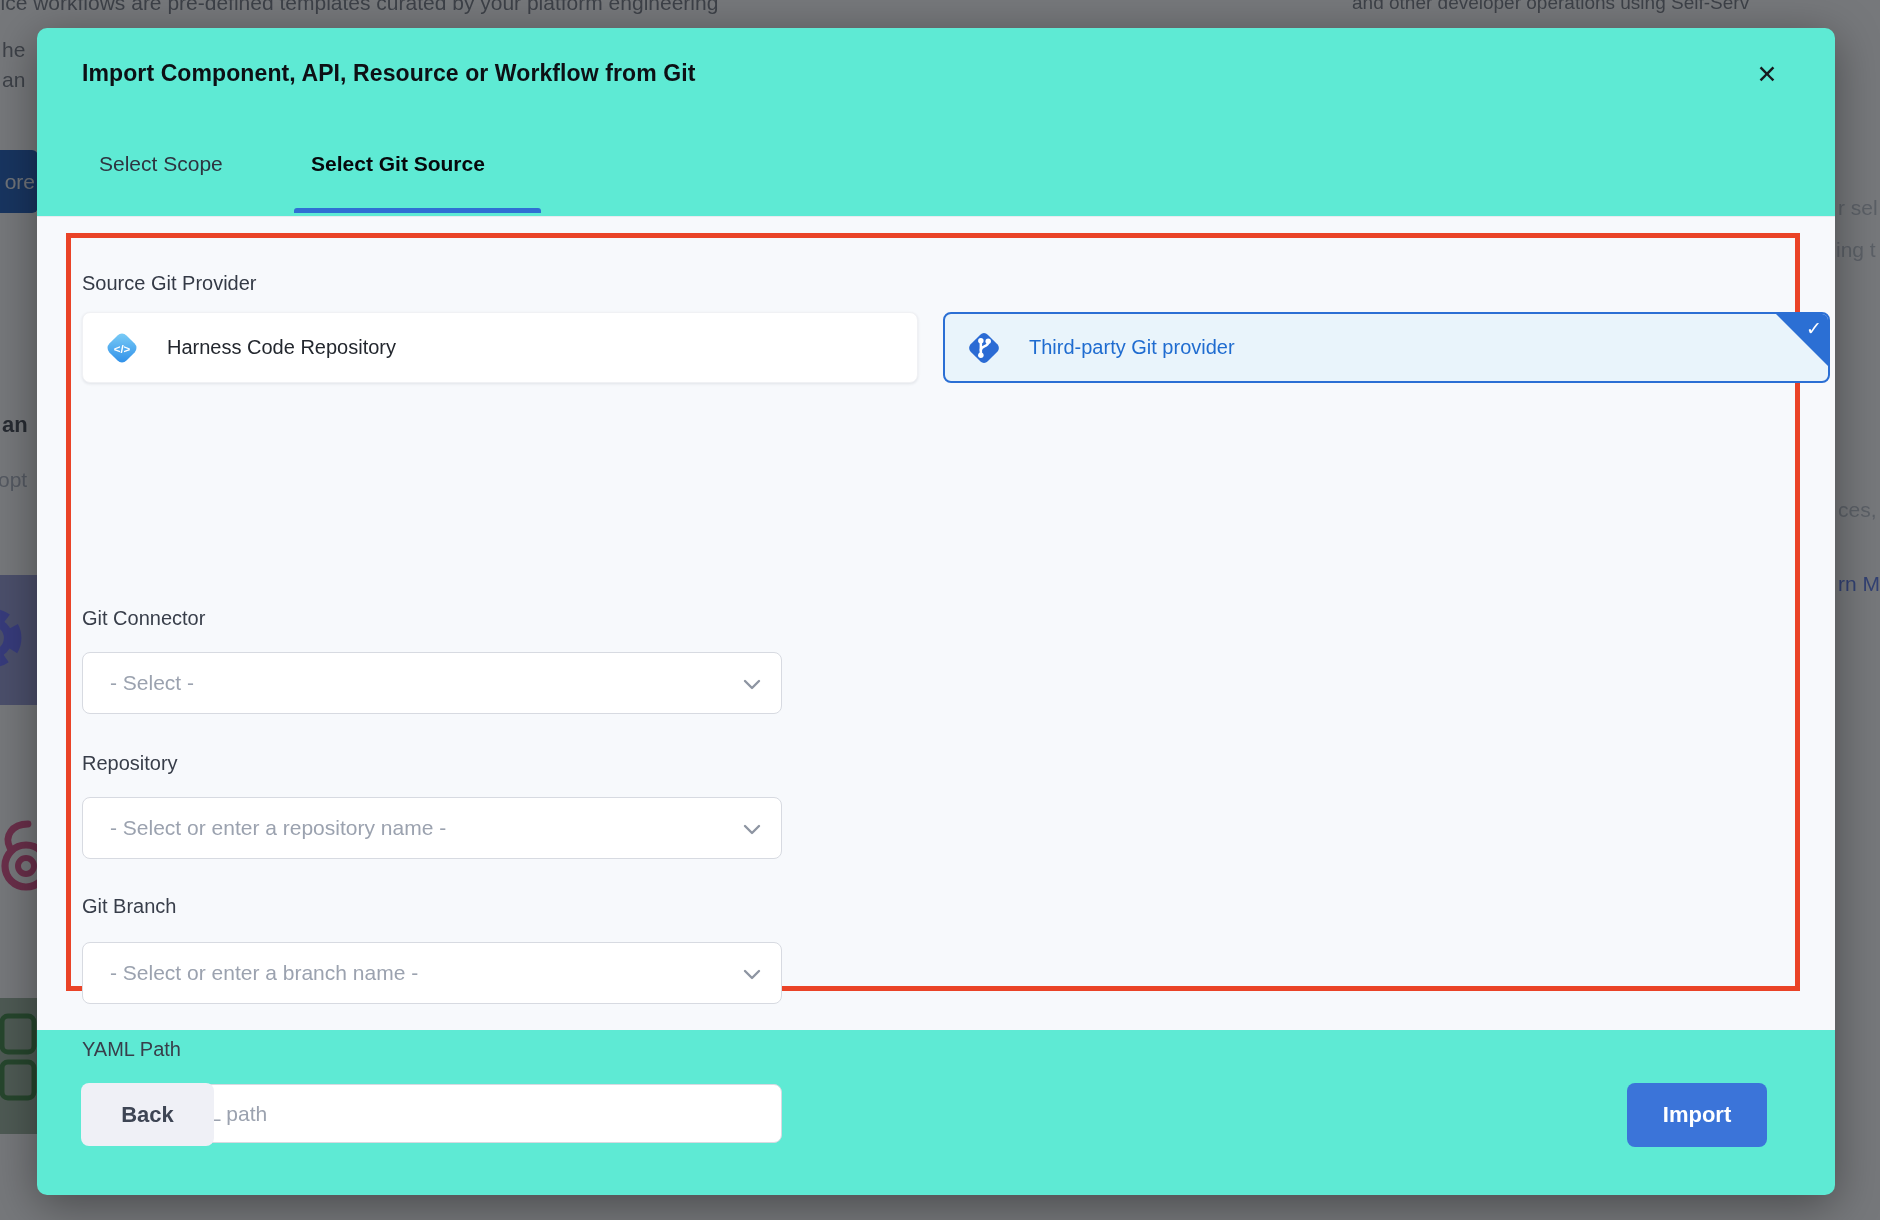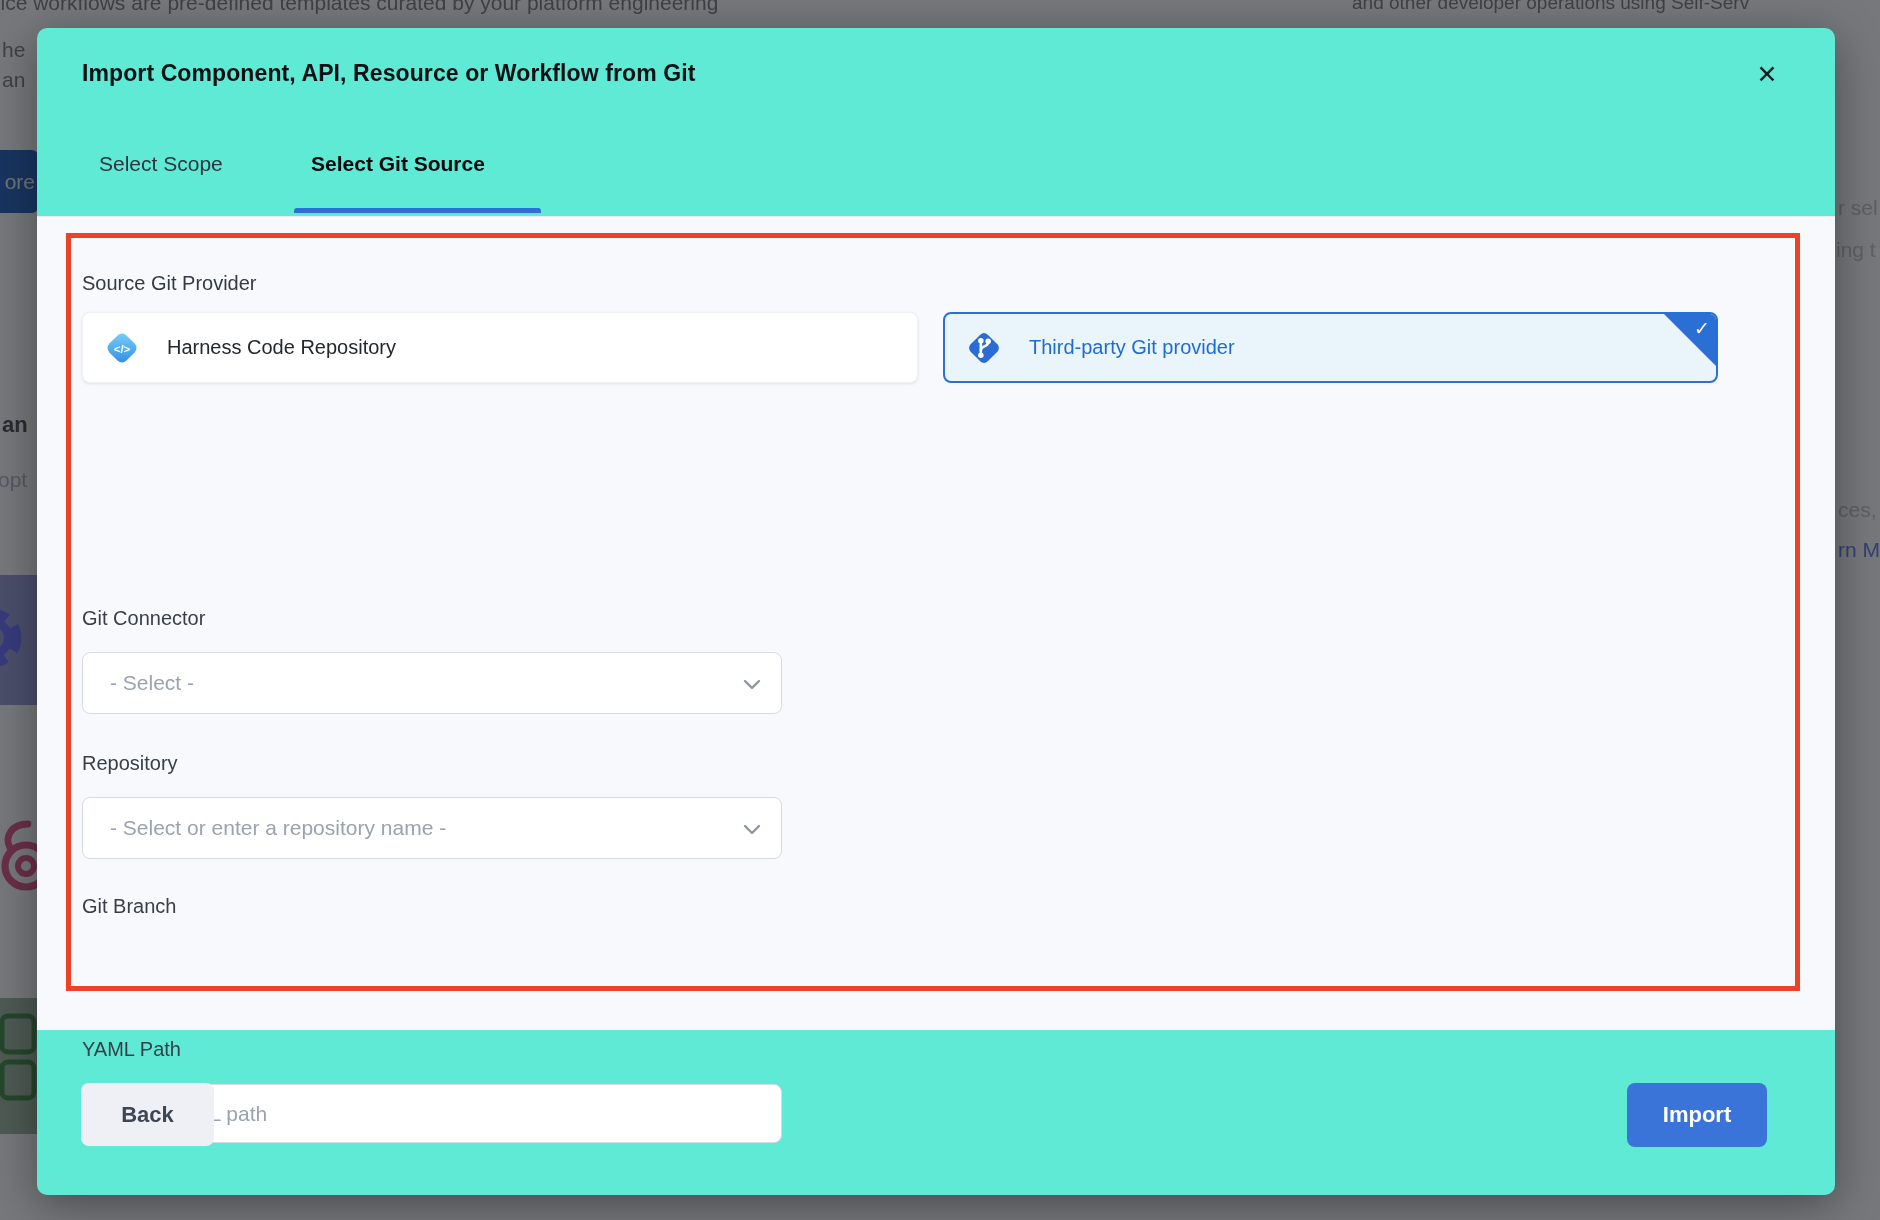--- a/index.html
+++ b/index.html
@@ -38,21 +38,21 @@
 
   .annotation { position:absolute; left:29px; top:16px; width:1734px; height:758px;
                 border:5px solid #ea4327; pointer-events:none; }
 
   .section-label { position:absolute; left:45px; top:55px; font-size:20px; color:#343a46; }
 
   .card { position:absolute; top:95px; height:71px; border-radius:8px; display:flex;
           align-items:center; gap:24px; padding-left:18px; cursor:pointer; font-size:20px; }
   .card-plain { left:45px; width:836px; background:#ffffff; color:#23272e;
                 box-shadow:0 1px 3px rgba(30,40,60,.10); border:1px solid #f0f1f4; }
-  .card-selected { left:906px; width:775px; background:#e9f4fb; border:2px solid #2b6fd4;
+  .card-selected { left:906px; width:887px; background:#e9f4fb; border:2px solid #2b6fd4;
                    color:#1f6cd0; overflow:hidden; }
   .corner-check { position:absolute; top:-1px; right:-1px; width:54px; height:54px;
                   background:#2b6fd4; clip-path:polygon(0 0,100% 0,100% 100%);
                   border-top-right-radius:7px; }
   .corner-check span { position:absolute; top:4px; right:7px; color:#fff; font-size:19px; font-weight:700; }
 
   .field-label { position:absolute; left:45px; font-size:20px; color:#383e4a; }
   .field-box { position:absolute; left:45px; width:700px; height:62px; background:#fff;
                border:1.5px solid #d7dae1; border-radius:8px; }
   .field-box input { width:100%; height:100%; border:none; outline:none; background:transparent;
@@ -103,21 +103,21 @@
 
     <div class="bd-tile-green"></div>
     <svg class="abs" style="left:-8px; top:1012px;" width="48" height="92" viewBox="0 0 48 92">
       <rect x="10" y="4" width="32" height="36" rx="6" fill="none" stroke="#2e7d32" stroke-width="5"></rect>
       <rect x="10" y="50" width="32" height="36" rx="6" fill="none" stroke="#2e7d32" stroke-width="5"></rect>
     </svg>
 
     <div class="bd-text" style="left:1838px; top:196px; color:#b9bfc9;">r sel</div>
     <div class="bd-text" style="left:1836px; top:238px; color:#b9bfc9;">ing t</div>
     <div class="bd-text" style="left:1838px; top:498px; color:#b9bfc9;">ces,</div>
-    <div class="bd-text" style="left:1838px; top:538px; color:#4d6fe8;">rn M</div>
+    <div class="bd-text" style="left:1838px; top:572px; color:#4d6fe8;">rn M</div>
   </div>
 
   <div class="scrim"></div>
 
   <div class="modal">
 
     <div class="modal-title">Import Component, API, Resource or Workflow from Git</div>
     <button class="close-btn">✕</button>
 
     <div class="tab tab-inactive">Select Scope</div>
@@ -169,20 +169,26 @@
 
       <div class="field-label" style="top:535px;">Repository</div>
       <div class="field-box" style="top:580px;">
         <input type="text" placeholder="- Select or enter a repository name -" style="">
         <svg class="chev" width="18" height="11" viewBox="0 0 18 11">
           <path d="M2 2l7 7 7-7" fill="none" stroke="#8e95a2" stroke-width="2.4" stroke-linecap="round" stroke-linejoin="round"></path>
         </svg>
       </div>
 
       <div class="field-label" style="top:678px;">Git Branch</div>
+      <div class="field-box" style="top:725px;">
+        <input type="text" placeholder="- Select or enter a branch name -" style="">
+        <svg class="chev" width="18" height="11" viewBox="0 0 18 11">
+          <path d="M2 2l7 7 7-7" fill="none" stroke="#8e95a2" stroke-width="2.4" stroke-linecap="round" stroke-linejoin="round"></path>
+        </svg>
+      </div>
 
       <div class="field-label" style="top:821px;">YAML Path</div>
       <div class="field-box" style="top:867px; height:59px;">
         <input type="text" placeholder="Enter YAML path" style="">
       </div>
 
     </div>
 
     <button class="back-btn">Back</button>
     <button class="import-btn">Import</button>

